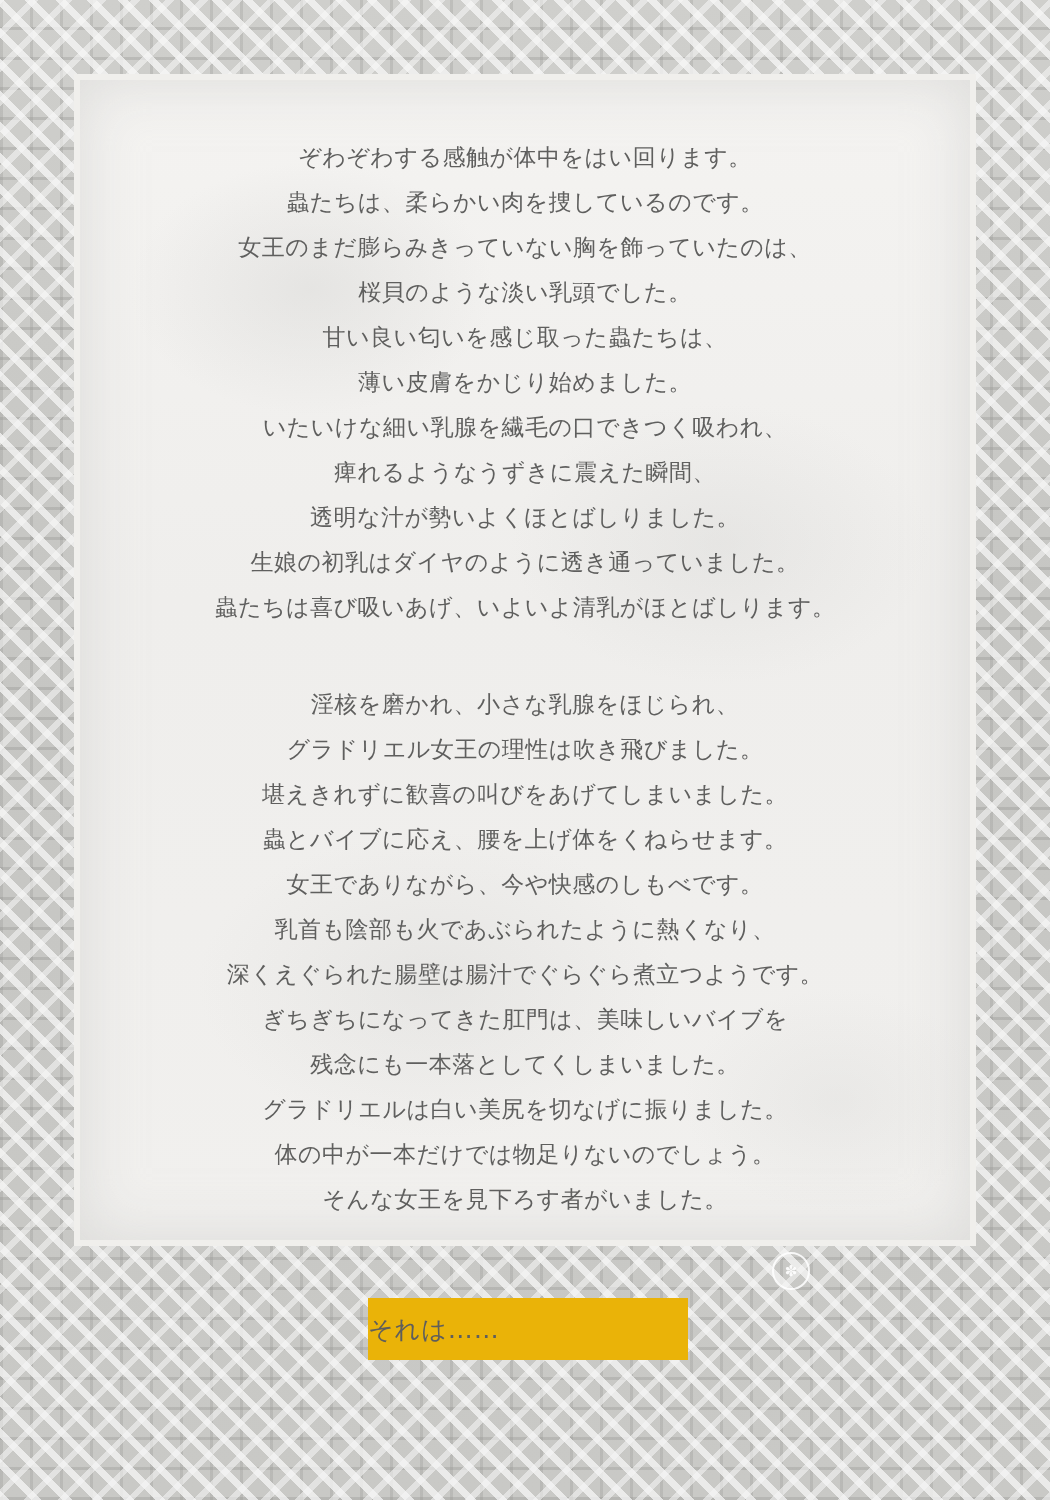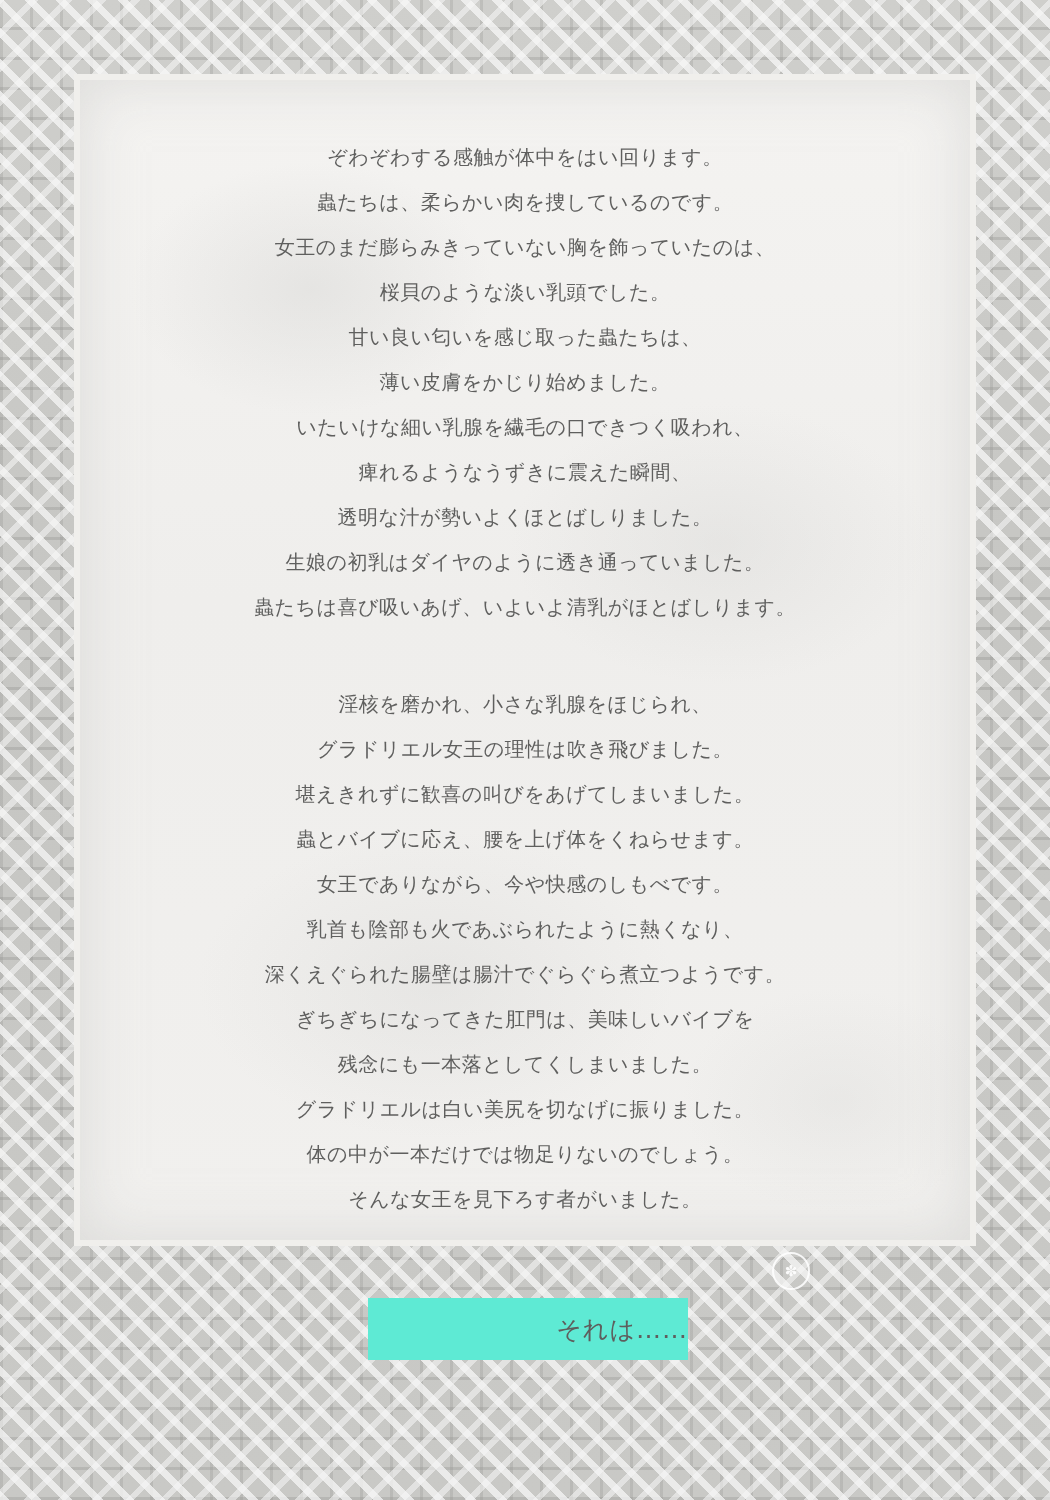--- a/index.html
+++ b/index.html
@@ -80,43 +80,43 @@
     pointer-events: none;
   }
 
   .text-block {
     position: absolute;
     left: 0;
     right: 0;
     text-align: center;
     color: #5f5f5e;
     font-family: "DejaVu Sans", "Liberation Sans", sans-serif;
-    font-size: 20px;
+    font-size: 23px;
     line-height: 45px;
     letter-spacing: 0.5px;
     white-space: pre;
   }
   #para-1 { top: 55px; }
   #para-2 { top: 602px; }
 
   .text-line {
     display: block;
   }
 
   
   .caption-box {
     position: absolute;
     left: 368px;
     top: 1298px;
     width: 320px;
     height: 62px;
-    background: #5eead4;
+    background: #eab308;
     display: flex;
     align-items: center;
-    justify-content: flex-end;
+    justify-content: flex-start;
   }
   .caption-text {
     font-family: "DejaVu Sans", "Liberation Sans", sans-serif;
     font-size: 25px;
     color: #5e5e5d;
     letter-spacing: 1px;
   }
 
   
   .emblem {

